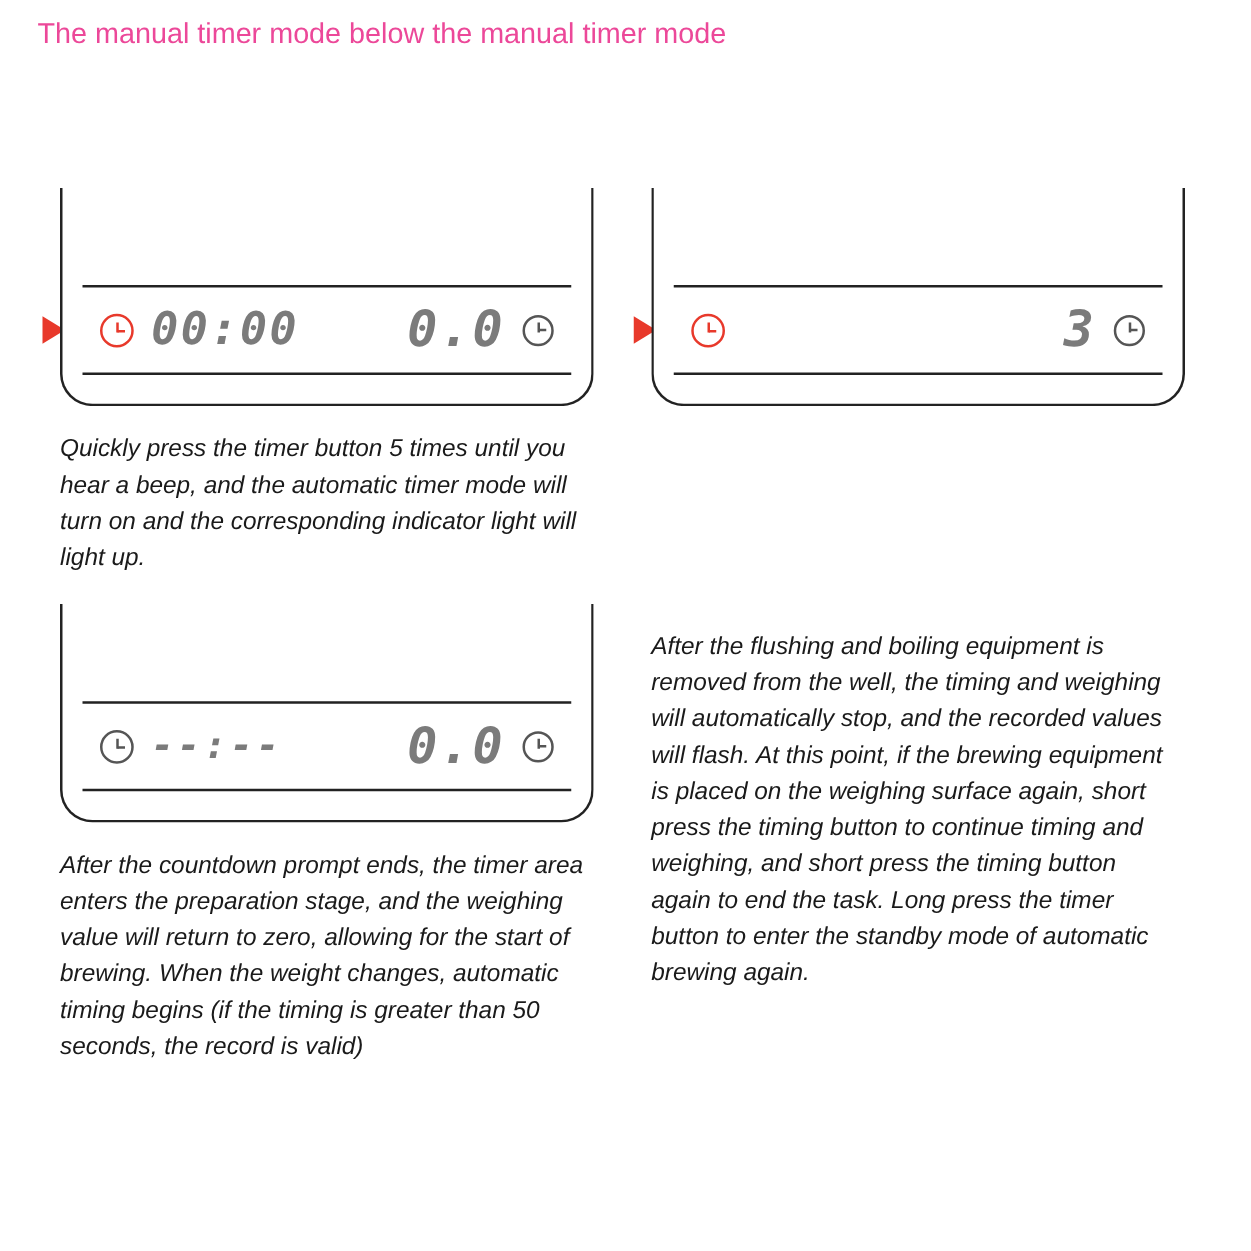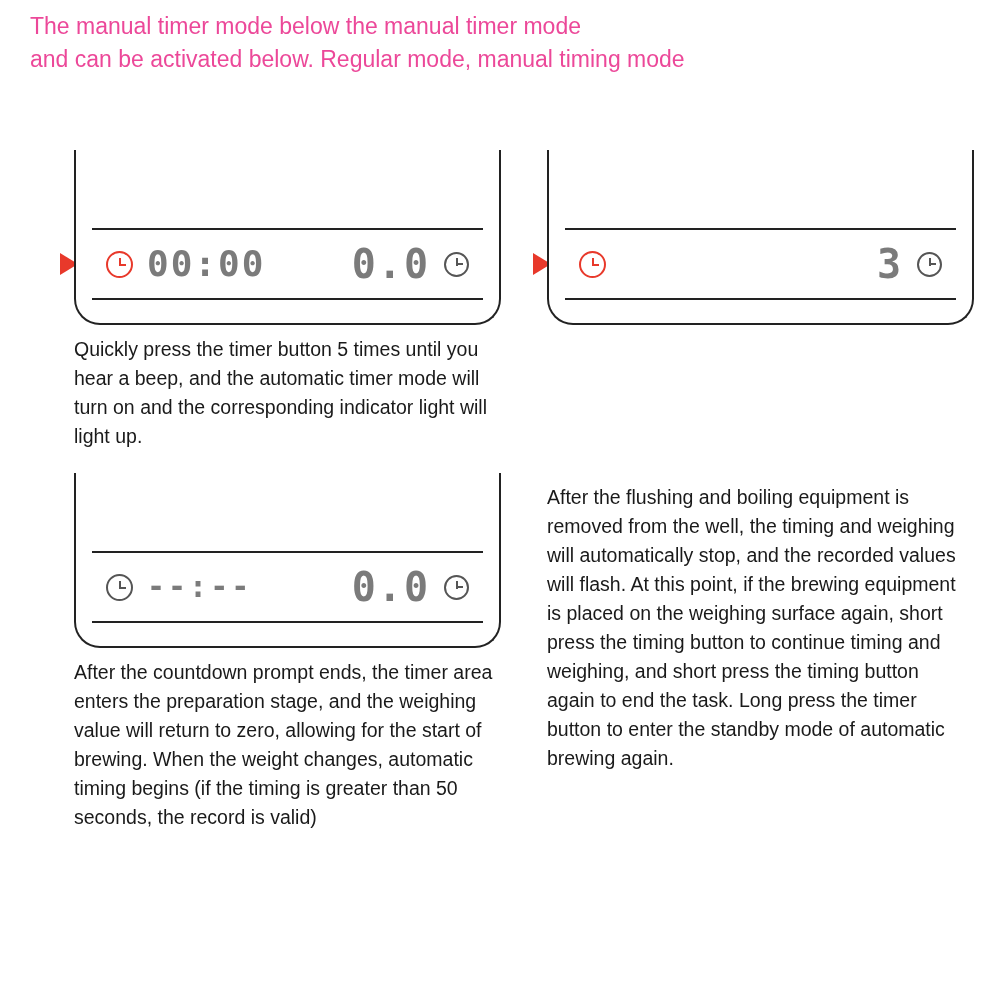--- a/index.html
+++ b/index.html
@@ -23,22 +23,23 @@
     font-size: 23px;
     line-height: 33px;
     color: #ec4899;
   }
   .heading div { white-space: nowrap; }
 
   
   .grid {
     position: absolute;
     top: 150px;
-    left: 60px;
+    left: 34px;
     width: 915px;
+    font-style: italic;
   }
   .row {
     display: flex;
     gap: 32px;
     align-items: flex-start;
   }
   .cell {
     width: 441px;
   }
 
@@ -171,31 +172,30 @@
     border-top: 11px solid transparent;
     border-bottom: 11px solid transparent;
     border-left: 18px solid #e8392b;
   }
 
   
   .caption {
     font-size: 19.5px;
     line-height: 29px;
     color: #1a1a1a;
-    padding: 10px 4px 0 14px;
+    padding: 20px 4px 0 14px;
     text-align: left;
   }
   .row-gap { height: 22px; }
 </style>
 </head>
 <body>
 
 <div class="heading">
   <div>The manual timer mode below the manual timer mode</div>
-  <div>and can be activated below. Regular mode, manual timing mode</div>
 </div>
 
 <div class="grid">
 
   <div class="row">
 
     <div class="cell">
       <div class="device">
         <div class="pointer"></div>
         <div class="device-body">

